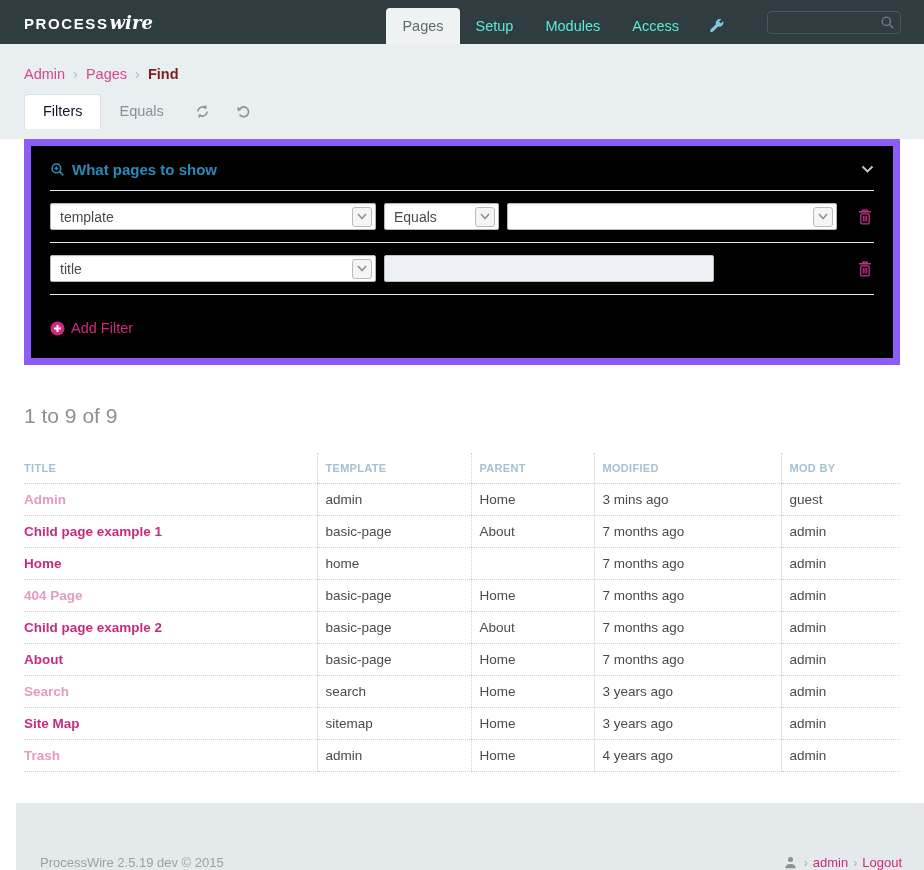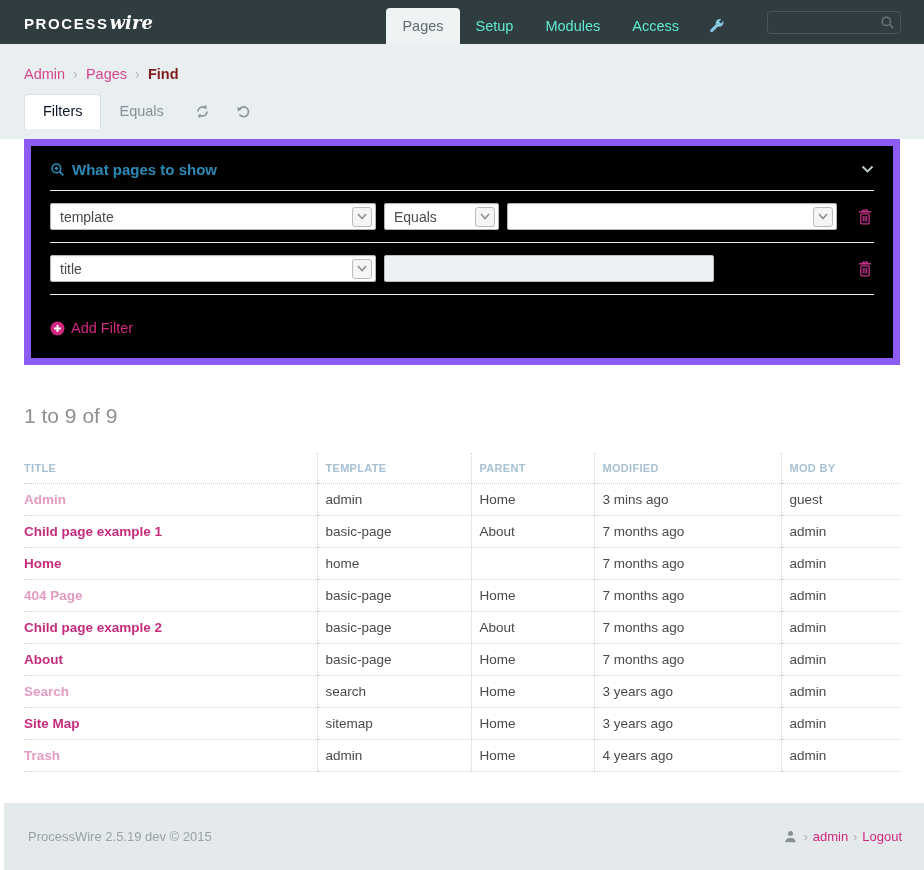--- a/index.html
+++ b/index.html
@@ -49,21 +49,21 @@
   .summary { margin:39px 24px 0; font-size:21px; color:#8f8f8f; }
   table.results { margin:25px 24px 0; width:876px; border-collapse:collapse; table-layout:fixed; }
   table.results th { text-align:left; color:#a5c1d3; font-size:11px; font-weight:bold; letter-spacing:0.3px; padding:9px 8px 9px 0; border-bottom:1px dotted #c9cdcf; cursor:pointer; }
   table.results td { font-size:13.5px; color:#4a4a4a; padding:8px 8px 8px 0; border-bottom:1px dotted #d0d3d5; overflow:hidden; white-space:nowrap; }
   table.results th + th, table.results td + td { border-left:1px dotted #cfd3d5; padding-left:8px; }
   .title-link { color:#c62b7e; font-weight:bold; text-decoration:none; cursor:pointer; }
   tr.muted .title-link { color:#e39bc2; }
   .lister-version { margin:31px 24px 8px; color:#8d8d8d; font-size:13px; }
 
   
-  .footer { position:absolute; left:4px; right:0; bottom:0; height:67px; background:#e4eaec; display:flex; align-items:center; padding:0 22px 0 24px; font-size:13px; color:#9aa1a5; }
+  .footer { position:absolute; left:16px; right:0; bottom:0; height:67px; background:#e4eaec; display:flex; align-items:flex-end; padding:0 22px 0 24px; font-size:13px; color:#9aa1a5; }
   .footer-user { margin-left:auto; display:flex; align-items:center; gap:5px; }
   .footer-user .sep { color:#a8aeb2; font-size:12px; }
   .footer-user a { color:#d2277e; text-decoration:none; cursor:pointer; }
   .user-icon { color:#8a9296; margin-right:2px; }
 </style>
 </head>
 <body>
 
 <div class="navbar">
   <div class="logo">

